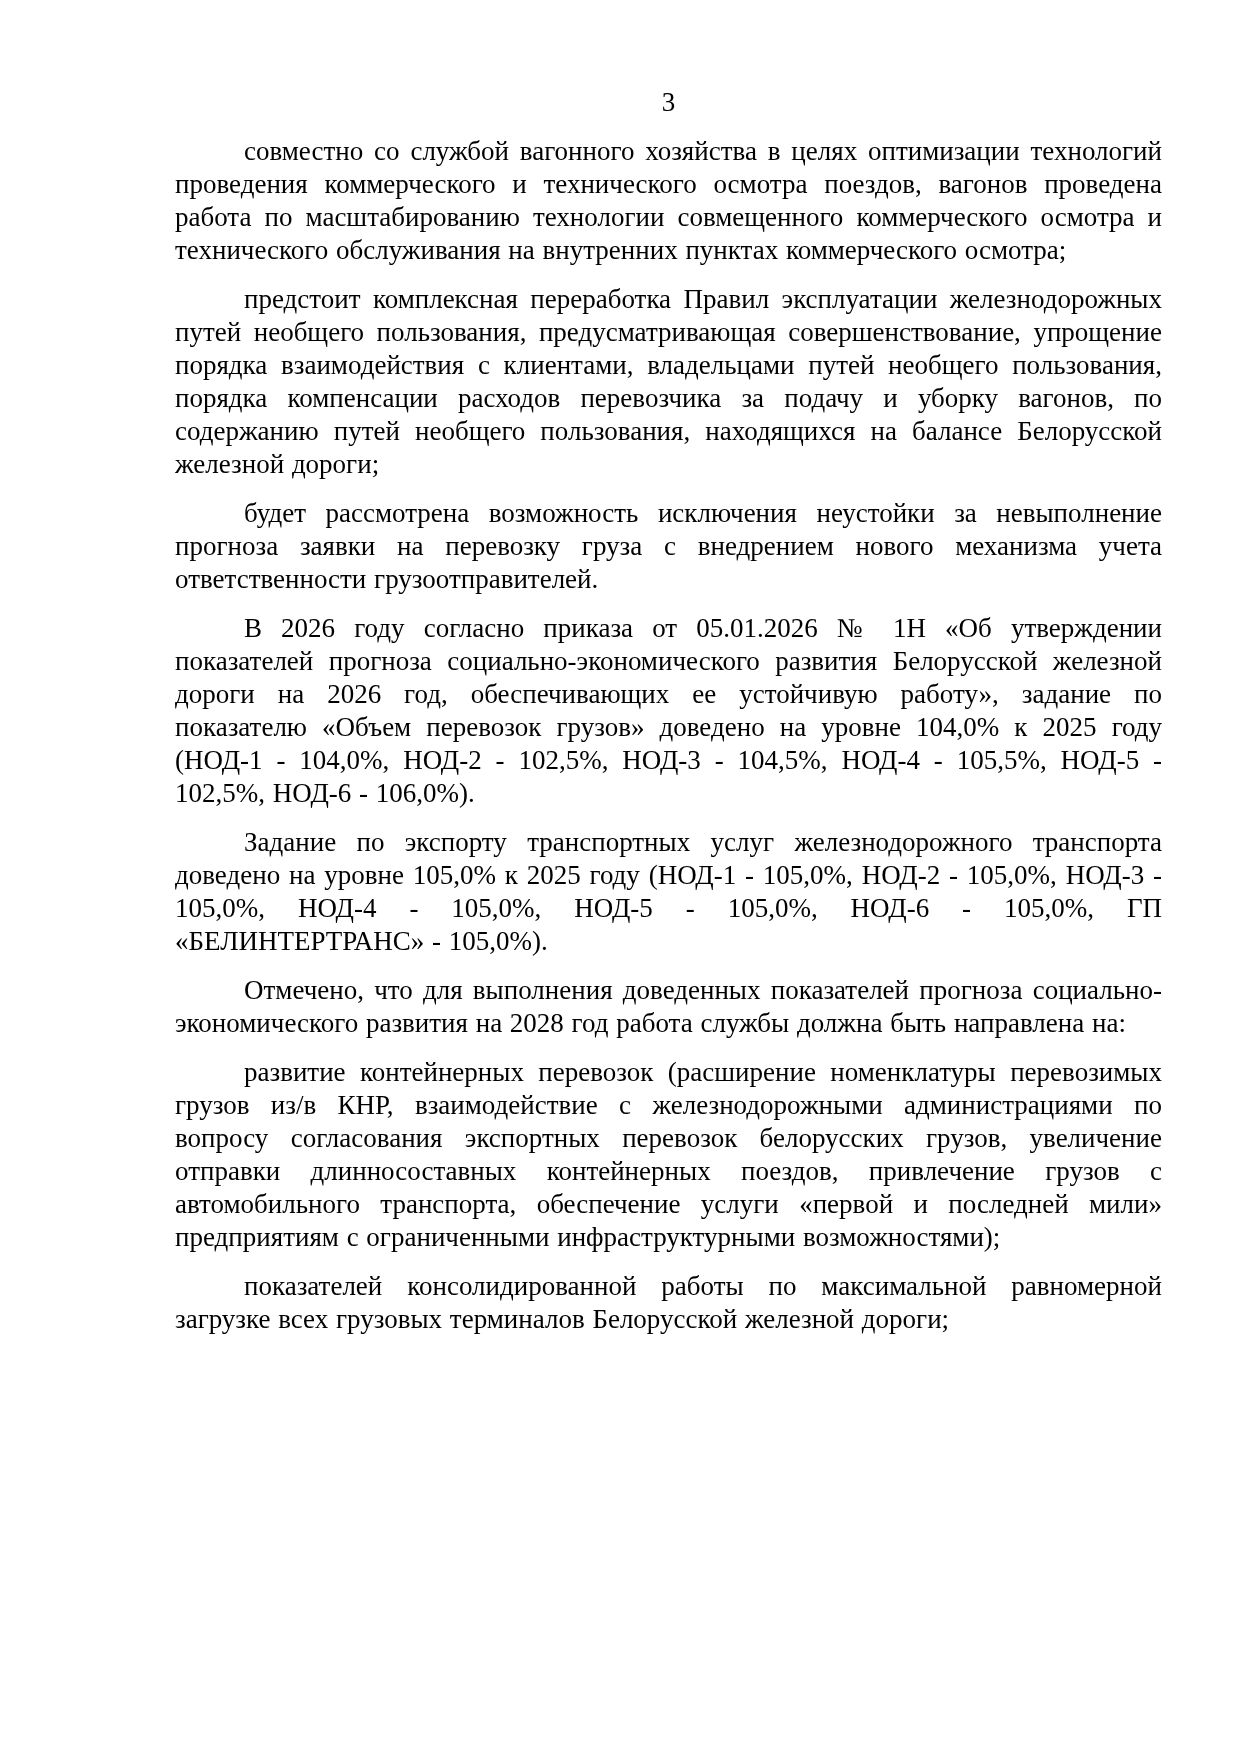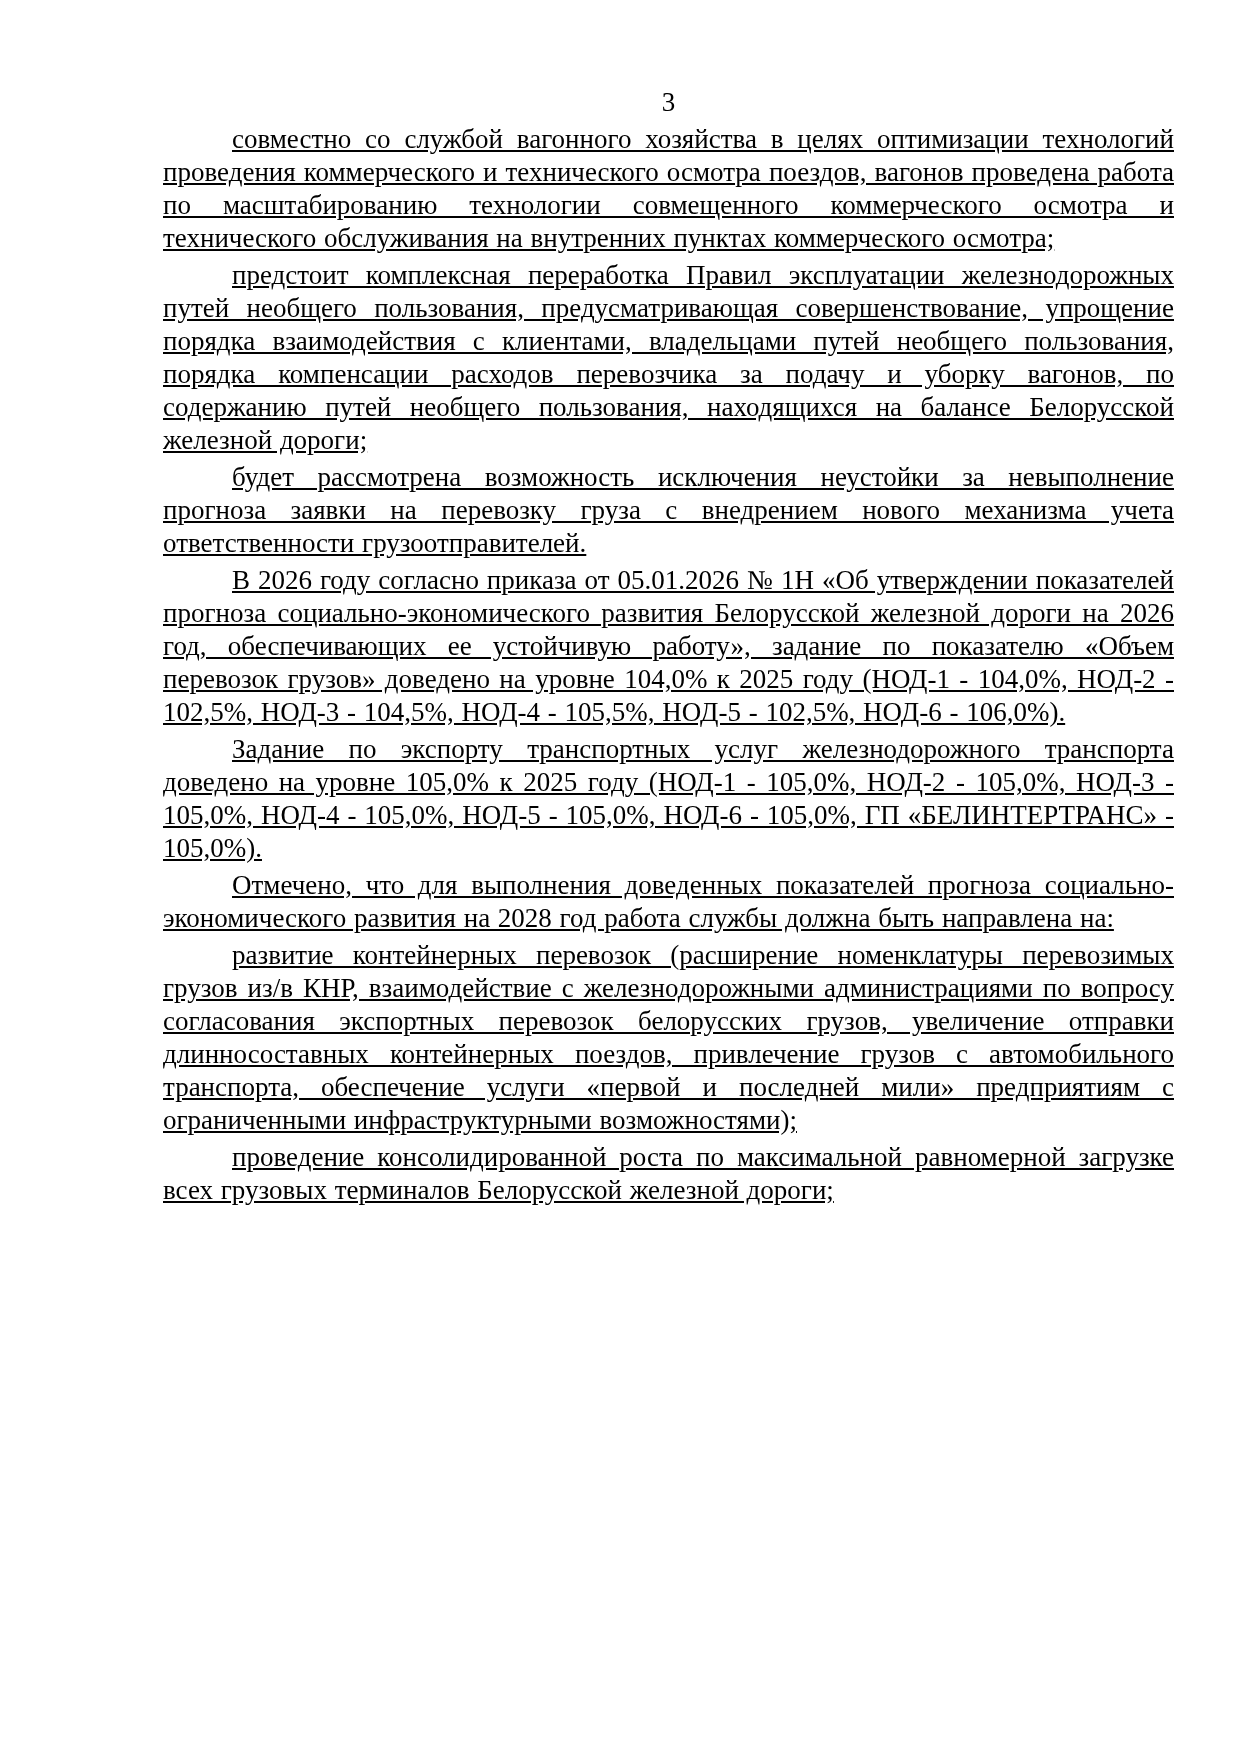--- a/index.html
+++ b/index.html
@@ -18,37 +18,36 @@
     line-height: 33px;
     box-sizing: border-box;
     padding: 86px 62px 40px 159px;
     overflow: hidden;
   }
   .page-number {
     text-align: center;
     margin: 0 0 0 0;
   }
   .body-text p {
-    margin: 4px;
+    margin: 16px;
     padding: 0;
     text-align: justify;
     text-indent: 69px;
     hyphens: none;
     word-spacing: 1px;
-    text-decoration: underline;
   }
 </style>
 </head>
 <body>
 
 <div class="page">
   <div class="page-number">3</div>
   <div class="body-text">
     <p>совместно со службой вагонного хозяйства в целях оптимизации технологий проведения коммерческого и технического осмотра поездов, вагонов проведена работа по масштабированию технологии совмещенного коммерческого осмотра и технического обслуживания на внутренних пунктах коммерческого осмотра;</p>
     <p>предстоит комплексная переработка Правил эксплуатации железнодорожных путей необщего пользования, предусматривающая совершенствование, упрощение порядка взаимодействия с клиентами, владельцами путей необщего пользования, порядка компенсации расходов перевозчика за подачу и уборку вагонов, по содержанию путей необщего пользования, находящихся на балансе Белорусской железной дороги;</p>
     <p>будет рассмотрена возможность исключения неустойки за невыполнение прогноза заявки на перевозку груза с внедрением нового механизма учета ответственности грузоотправителей.</p>
     <p>В 2026 году согласно приказа от 05.01.2026 № 1Н «Об утверждении показателей прогноза социально-экономического развития Белорусской железной дороги на 2026 год, обеспечивающих ее устойчивую работу», задание по показателю «Объем перевозок грузов» доведено на уровне 104,0% к 2025 году (НОД-1 - 104,0%, НОД-2 - 102,5%, НОД-3 - 104,5%, НОД-4 - 105,5%, НОД-5 - 102,5%, НОД-6 - 106,0%).</p>
     <p>Задание по экспорту транспортных услуг железнодорожного транспорта доведено на уровне 105,0% к 2025 году (НОД-1 - 105,0%, НОД-2 - 105,0%, НОД-3 - 105,0%, НОД-4 - 105,0%, НОД-5 - 105,0%, НОД-6 - 105,0%, ГП «БЕЛИНТЕРТРАНС» - 105,0%).</p>
     <p>Отмечено, что для выполнения доведенных показателей прогноза социально-экономического развития на 2028 год работа службы должна быть направлена на:</p>
     <p>развитие контейнерных перевозок (расширение номенклатуры перевозимых грузов из/в КНР, взаимодействие с железнодорожными администрациями по вопросу согласования экспортных перевозок белорусских грузов, увеличение отправки длинносоставных контейнерных поездов, привлечение грузов с автомобильного транспорта, обеспечение услуги «первой и последней мили» предприятиям с ограниченными инфраструктурными возможностями);</p>
-    <p>проведение консолидированной роста по максимальной равномерной загрузке всех грузовых терминалов Белорусской железной дороги;</p>
+    <p>показателей консолидированной работы по максимальной равномерной загрузке всех грузовых терминалов Белорусской железной дороги;</p>
   </div>
 </div>
 
 </body></html>

